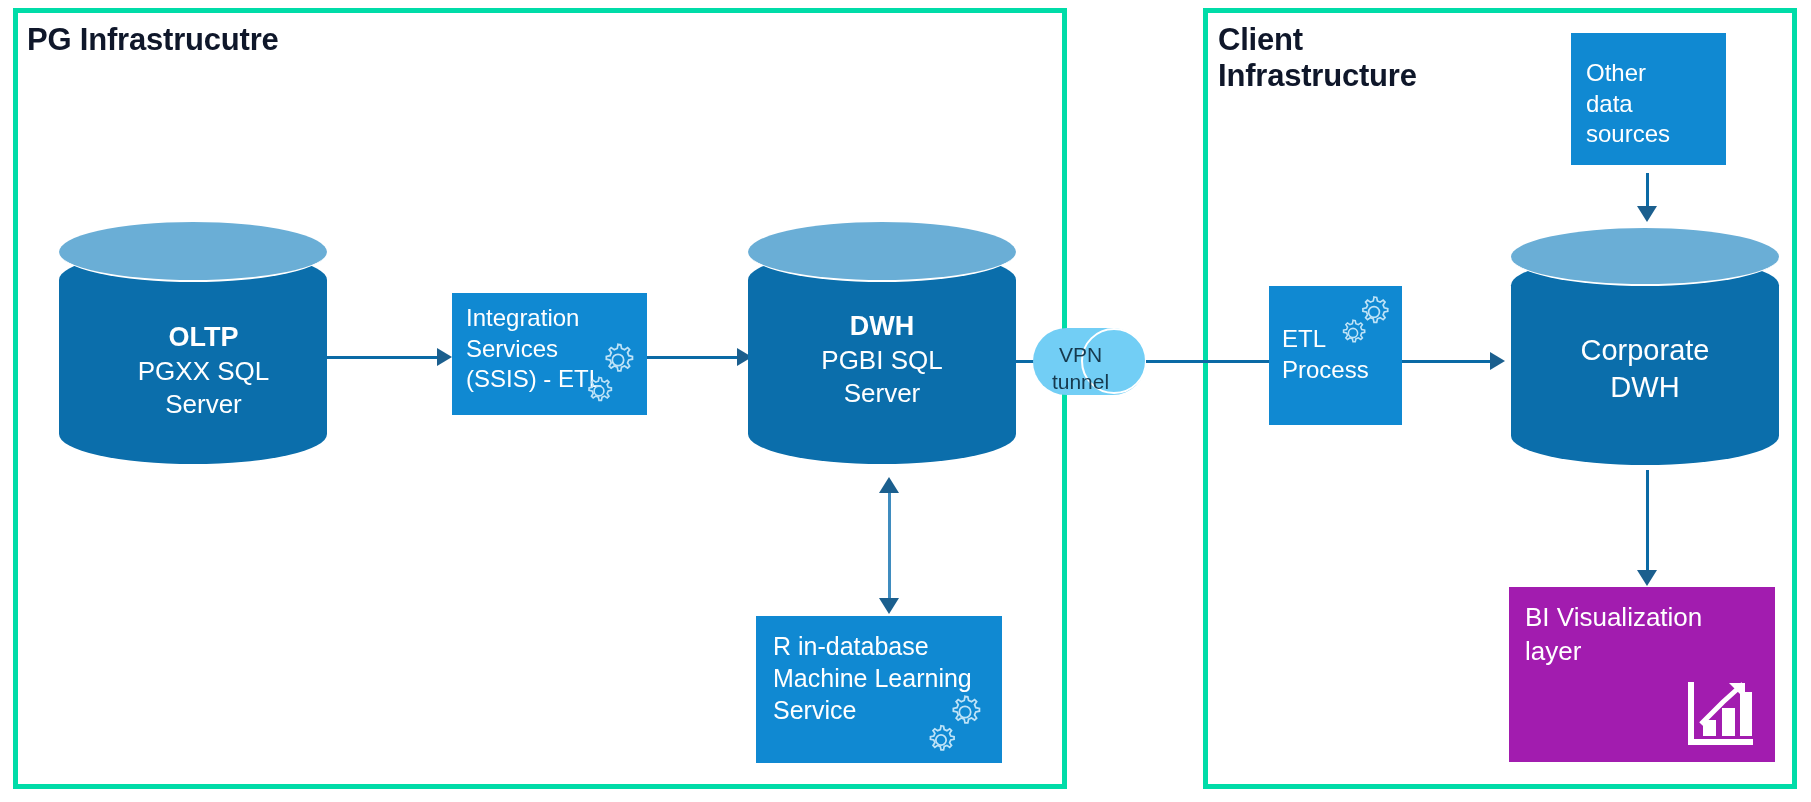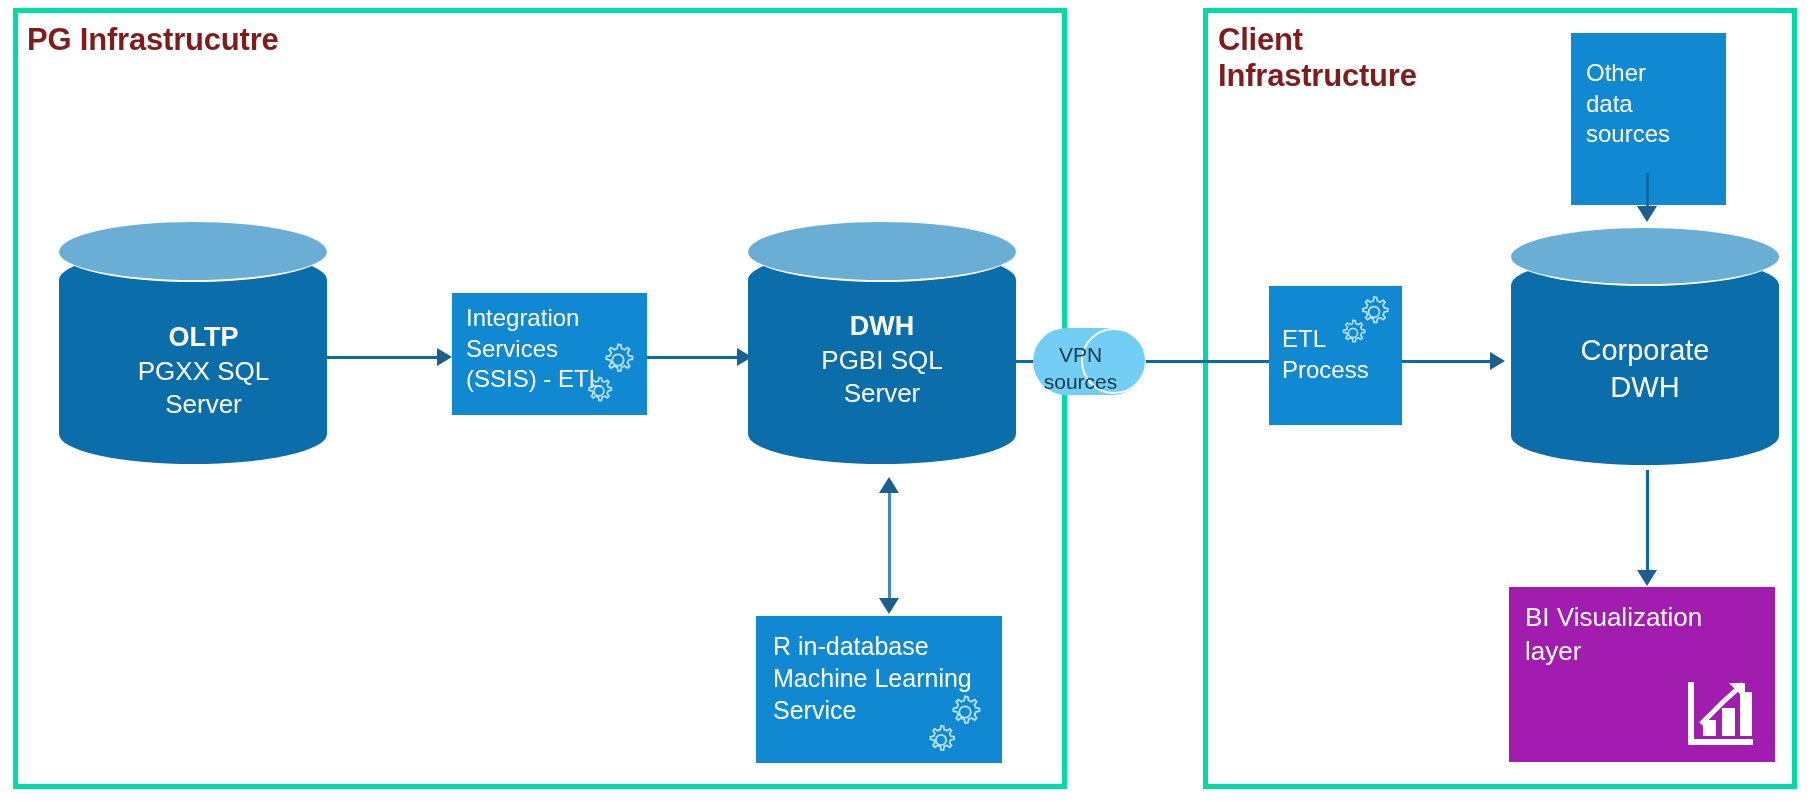--- a/index.html
+++ b/index.html
@@ -18,21 +18,21 @@
     position:absolute;
     border:5px solid #00dca8;
     background:transparent;
     box-sizing:border-box;
   }
   #panel-pg{ left:13px; top:8px; width:1054px; height:781px; }
   #panel-client{ left:1203px; top:8px; width:594px; height:781px; }
 
   .panel-title{
     position:absolute;
-    color:#7f1d1d;
+    color:#0f172a;
     font-weight:bold;
     font-size:31px;
     line-height:1.15;
     letter-spacing:-0.2px;
     white-space:pre-line;
   }
   #title-pg{ left:27px; top:22px; }
   #title-client{ left:1218px; top:22px; width:250px; }
 
   
@@ -89,21 +89,21 @@
 
   #box-ssis{ left:452px; top:293px; width:195px; height:122px; }
   #box-ssis .txt{ left:14px; top:10px; }
 
   #box-rml{ left:756px; top:616px; width:246px; height:147px; }
   #box-rml .txt{ left:17px; top:14px; font-size:25px;}
 
   #box-etl{ left:1269px; top:286px; width:133px; height:139px; }
   #box-etl .txt{ left:13px; top:38px; font-size:24px;}
 
-  #box-other{ left:1571px; top:33px; width:155px; height:172px; }
+  #box-other{ left:1571px; top:33px; width:155px; height:132px; }
   #box-other .txt{ left:15px; top:25px; font-size:24px;}
 
   #box-bi{
     left:1509px; top:587px; width:266px; height:175px;
     background:#a21caf;
   }
   #box-bi .txt{ left:16px; top:14px; font-size:26px; line-height:1.3;}
 
   
   .gear{ position:absolute; }
@@ -243,21 +243,21 @@
   </div>
 
   <div class="conn">
     <div class="hline" style="left:1016px;top:360px;width:24px;"></div>
   </div>
 
   <div id="vpn">
     <div class="pill"></div>
     <div class="cap"></div>
     <div class="vlabel">VPN
-sources</div>
+tunnel</div>
   </div>
 
   <div class="panel" id="panel-client"></div>
   <div class="panel-title" id="title-client">Client
 Infrastructure</div>
 
   <div class="conn">
     <div class="hline" style="left:1146px;top:360px;width:124px;"></div>
   </div>
 

